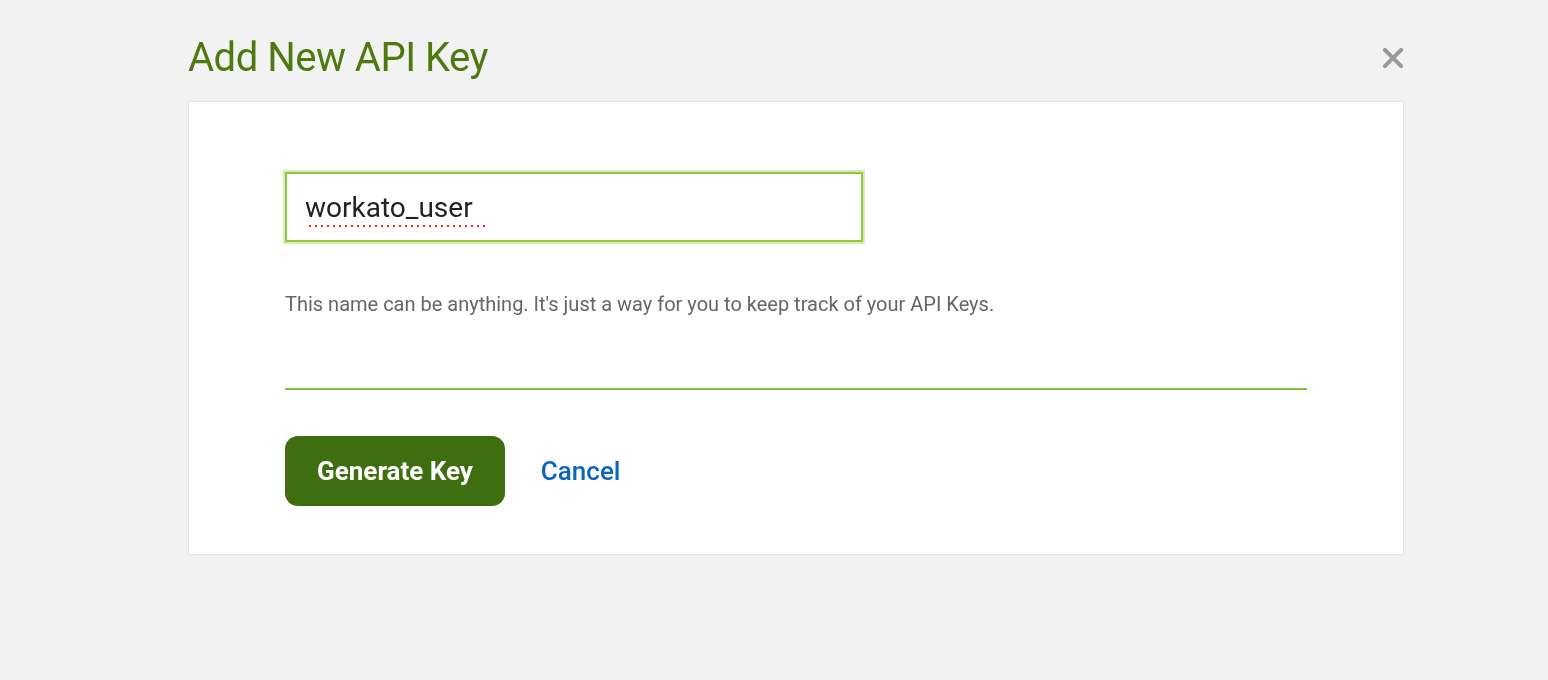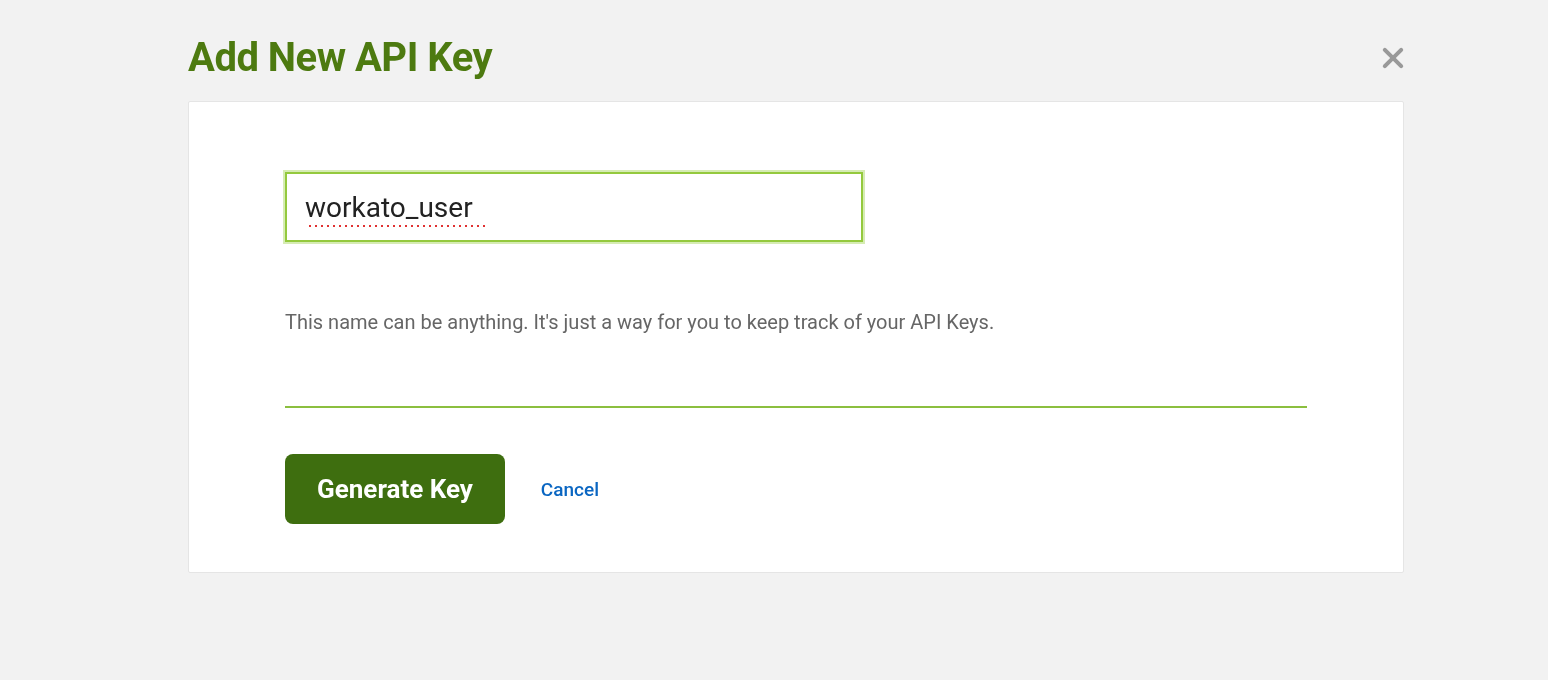--- a/index.html
+++ b/index.html
@@ -21,21 +21,21 @@
     width: 1216px;
   }
   .dialog-header {
     display: flex;
     justify-content: space-between;
     align-items: center;
     padding: 0 0 20px 0;
   }
   .dialog-title {
     font-size: 40px;
-    font-weight: 700;
+    font-weight: 400;
     color: #4d7a10;
     letter-spacing: -0.5px;
   }
   .close-icon {
     cursor: pointer;
     color: #999;
     width: 30px;
     height: 30px;
     display: flex;
     align-items: center;
@@ -67,21 +67,21 @@
     padding: 0 18px;
     font-size: 28px;
     color: #222;
     font-family: inherit;
     background: #fff;
   }
   
   .input-shell {
     position: relative;
     width: 578px;
-    margin-bottom: 66px;
+    margin-bottom: 48px;
   }
   .red-dots {
     position: absolute;
     left: 22px;
     bottom: 14px;
     width: 182px;
     height: 4px;
     background-image: radial-gradient(circle, #e03131 1.5px, transparent 1.5px);
     background-size: 6px 4px;
     background-repeat: repeat-x;
@@ -104,28 +104,28 @@
     gap: 36px;
   }
   .btn-primary {
     background: #3e6e0f;
     color: #fff;
     border: none;
     font-size: 26px;
     font-weight: 700;
     padding: 20px 32px;
     cursor: pointer;
-    border-radius: 8px;
+    border-radius: 13px;
     font-family: inherit;
   }
   .btn-link {
     background: none;
     border: none;
     color: #0a66c2;
-    font-size: 19px;
+    font-size: 26px;
     font-weight: 500;
     cursor: pointer;
     font-family: inherit;
     text-align: right;
   }
 </style>
 </head>
 <body>
 
 <div class="dialog-wrapper">

